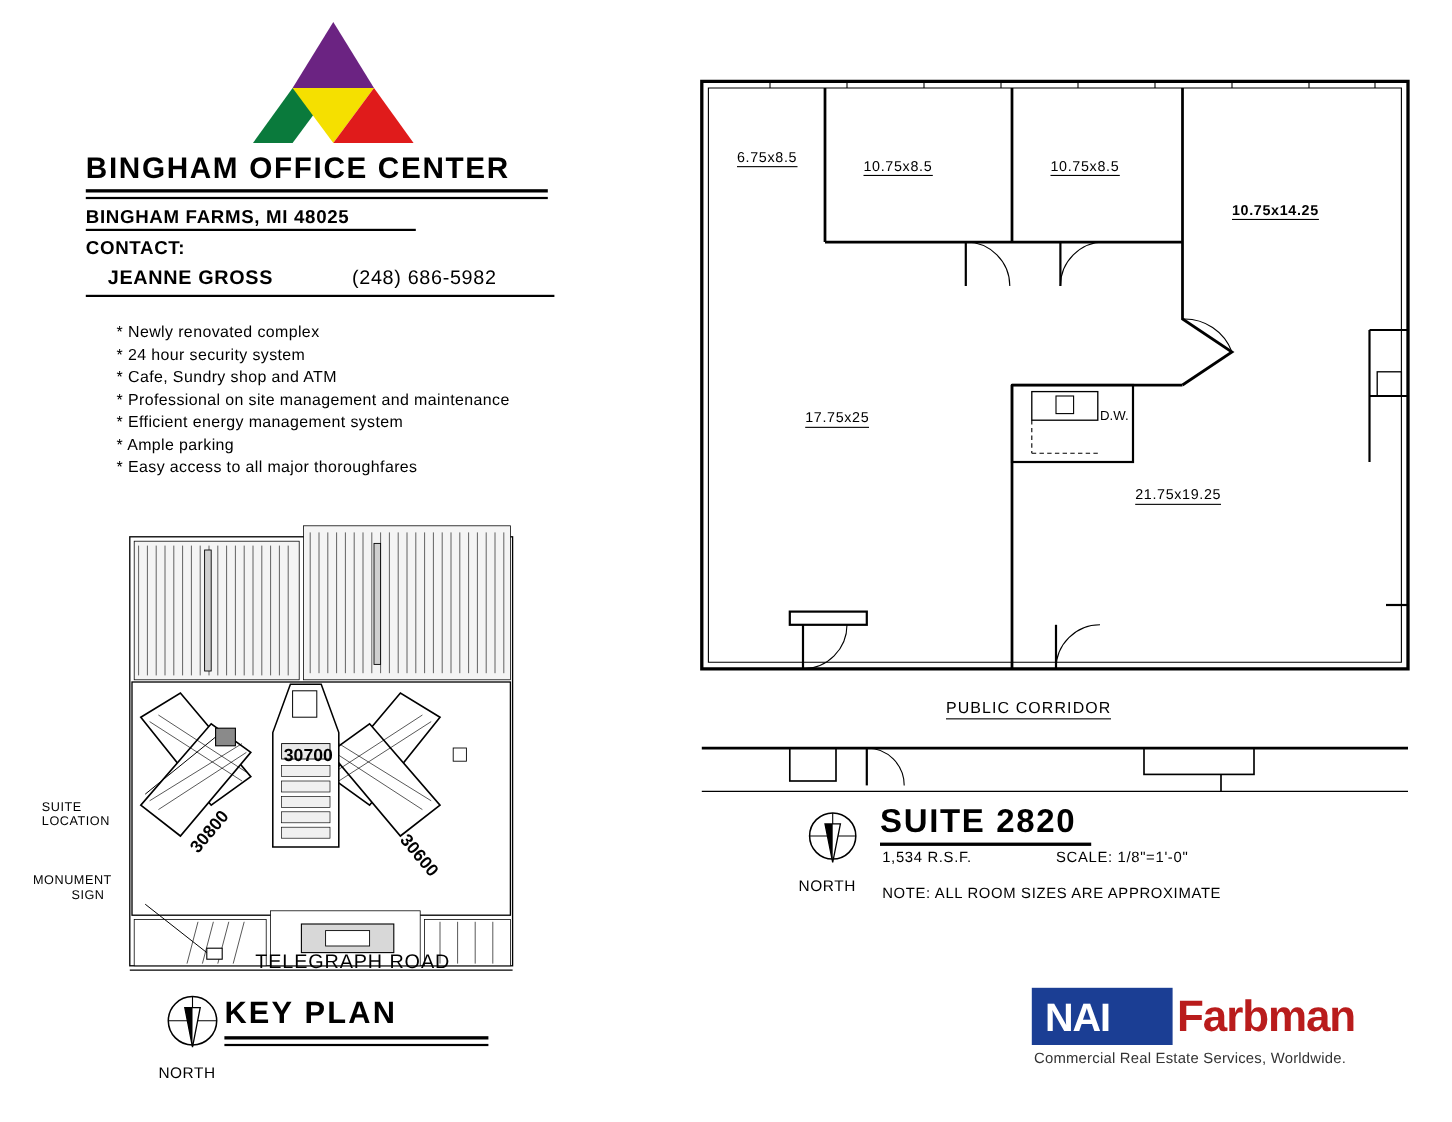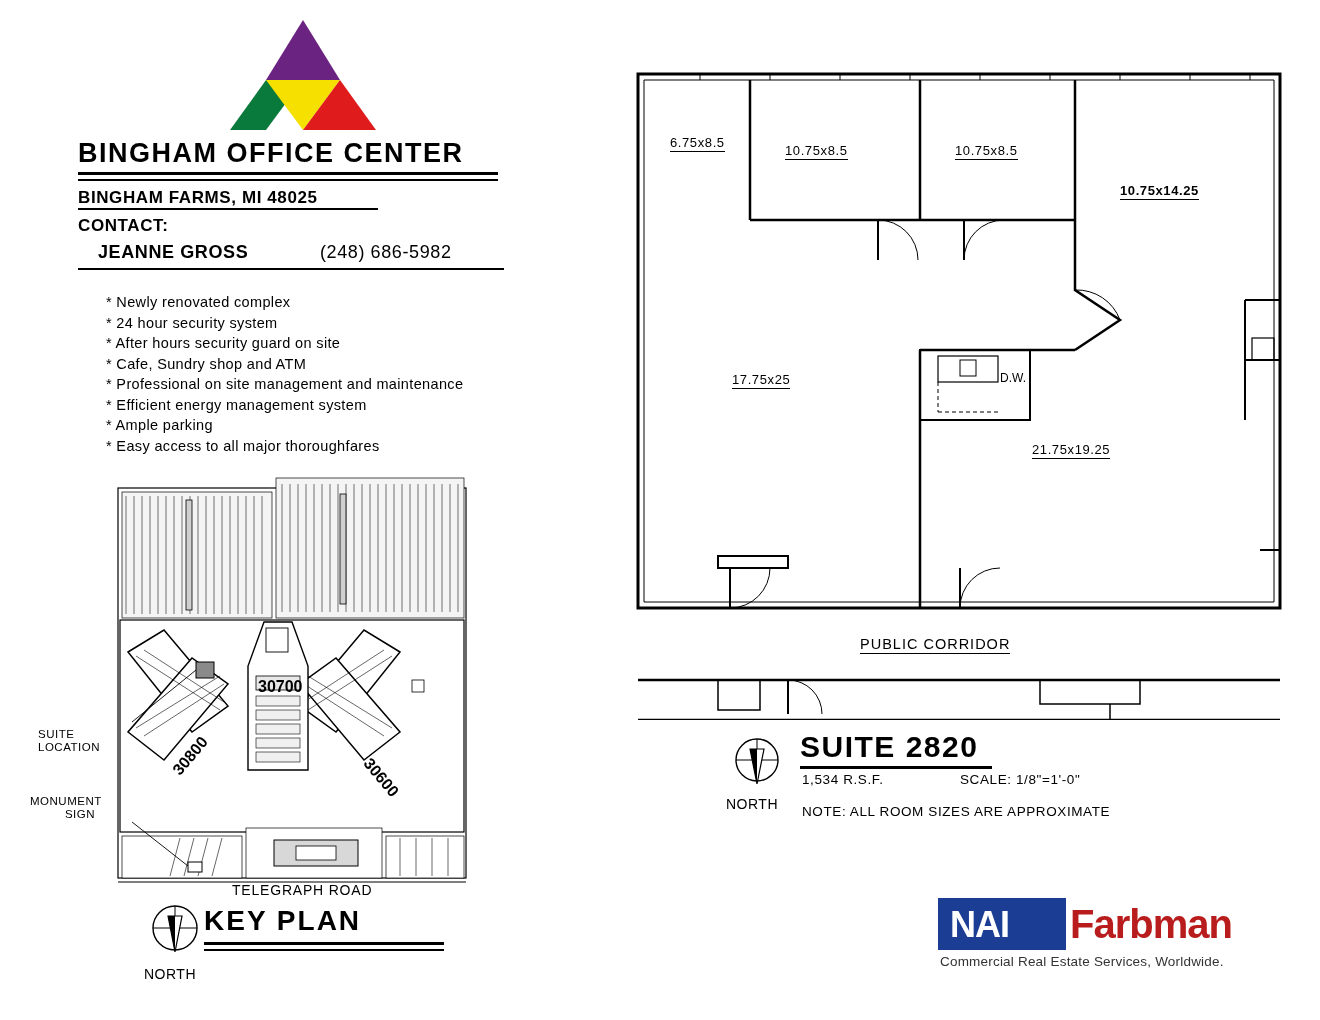--- a/index.html
+++ b/index.html
@@ -25,21 +25,21 @@
   #contact-phone{left:320px;top:242px;font-size:18px;font-weight:normal;letter-spacing:0.6px;}
 
   #features{left:92px;top:292px;width:500px;}
   #features div{font-size:14.5px;line-height:20.5px;letter-spacing:0.35px;margin-left:14px;}
 
   
   #key-plan-wrap{left:60px;top:470px;width:470px;height:420px;}
   #keyplan-svg{position:absolute;left:0;top:0;}
   #suite-location-label{left:38px;top:728px;font-size:11.5px;line-height:13px;letter-spacing:.5px;text-align:left;width:90px;}
   #monument-label{left:30px;top:795px;font-size:11.5px;line-height:13px;letter-spacing:.5px;width:100px;text-align:left;}
-  #telegraph-label{left:232px;top:882px;font-size:14px;letter-spacing:.8px;}
+  #telegraph-label{left:232px;top:864px;font-size:18px;letter-spacing:.8px;}
   #keyplan-title{left:204px;top:905px;font-size:28px;font-weight:bold;letter-spacing:2px;}
   #north-keyplan{left:144px;top:900px;width:62px;height:76px;}
   .north-word{font-size:14px;letter-spacing:.5px;text-align:left;}
 
   
   #floorplan{left:620px;top:60px;width:680px;height:660px;}
   .dim{position:absolute;font-size:13px;letter-spacing:.6px;white-space:nowrap;}
   .dim.ul{border-bottom:1px solid #000;padding-bottom:1px;}
 
   #public-corridor{left:860px;top:636px;font-size:14.5px;letter-spacing:1px;border-bottom:1.5px solid #000;padding-bottom:1px;}
@@ -77,21 +77,20 @@
 <div class="abs rule" style="left:78px;top:208px;width:300px;height:1.5px;"></div>
 
 <div class="abs" id="contact-label">CONTACT:</div>
 <div class="abs" id="contact-name">JEANNE GROSS</div>
 <div class="abs" id="contact-phone">(248) 686-5982</div>
 <div class="abs rule" style="left:78px;top:268px;width:426px;height:2px;"></div>
 
 <div class="abs" id="features">
   <div>* Newly renovated complex</div>
   <div>* 24 hour security system</div>
-  <div>* After hours security guard on site</div>
   <div>* Cafe, Sundry shop and ATM</div>
   <div>* Professional on site management and maintenance</div>
   <div>* Efficient energy management system</div>
   <div>* Ample parking</div>
   <div>* Easy access to all major thoroughfares</div>
 </div>
 
 <div class="abs" id="key-plan-wrap">
   <svg id="keyplan-svg" width="470" height="420" viewBox="0 0 470 420">
 

